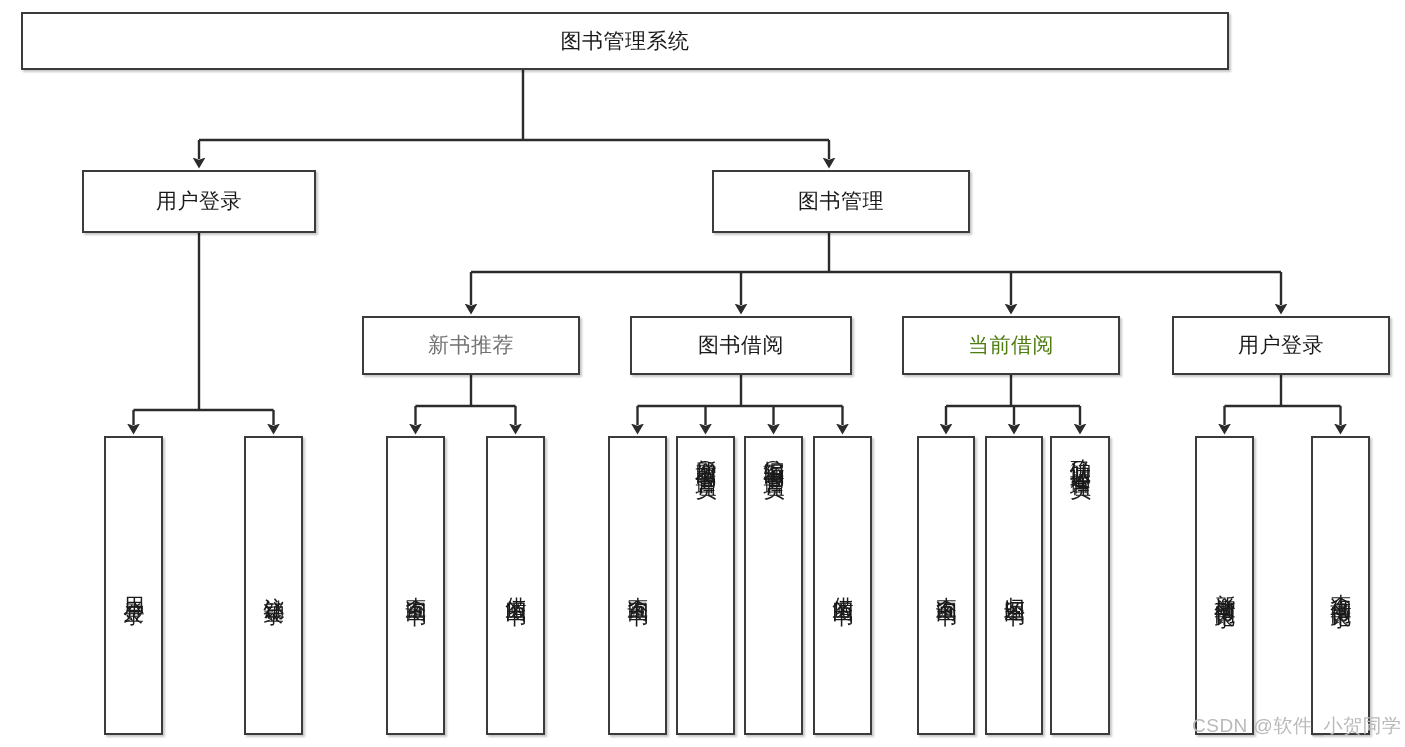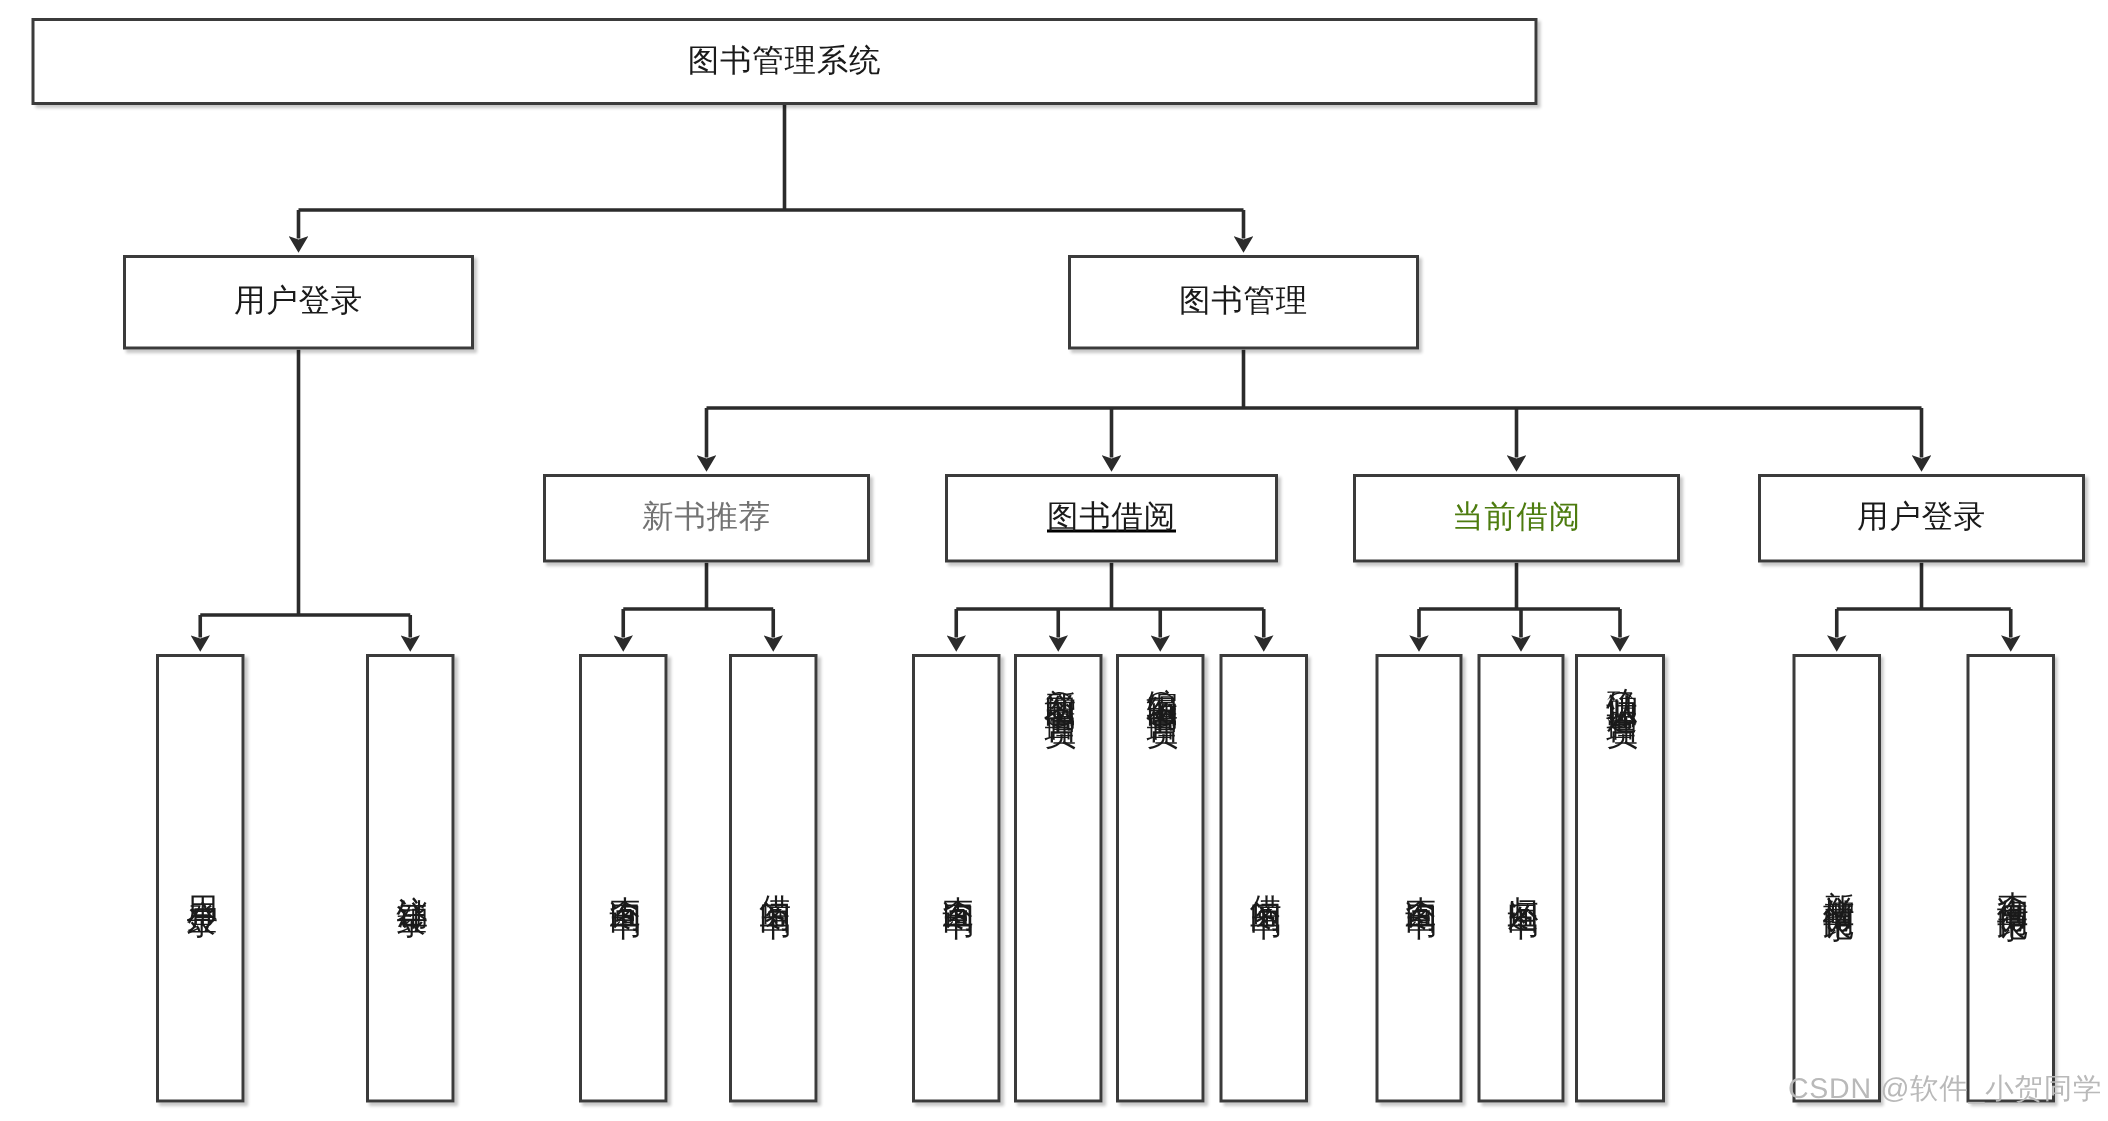--- a/index.html
+++ b/index.html
@@ -112,33 +112,33 @@
         <path d="M1014,406 L1014,425" marker-end="url(#arrowhead)"></path>
         <path d="M1080,406 L1080,425" marker-end="url(#arrowhead)"></path>
         <path d="M1281,375 L1281,406"></path>
         <path d="M1224.5,406 L1340.5,406"></path>
         <path d="M1224.5,406 L1224.5,425" marker-end="url(#arrowhead)"></path>
         <path d="M1340.5,406 L1340.5,425" marker-end="url(#arrowhead)"></path>
       </g>
   </svg>
 
   <div id="node-layer">
-      <div class="node" style="left: 21px; top: 12px; width: 1004px; height: 58px; border-color: rgb(59, 59, 59); background: rgb(255, 255, 255);">
+      <div class="node" style="left: 21px; top: 12px; width: 1208px; height: 58px; border-color: rgb(59, 59, 59); background: rgb(255, 255, 255);">
         <span class="node-label" style="color: rgb(26, 26, 26);">图书管理系统</span>
       </div>
       <div class="node" style="left: 82px; top: 170px; width: 234px; height: 63px; border-color: rgb(59, 59, 59); background: rgb(255, 255, 255);">
         <span class="node-label" style="color: rgb(26, 26, 26);">用户登录</span>
       </div>
-      <div class="node" style="left: 712px; top: 170px; width: 234px; height: 63px; border-color: rgb(59, 59, 59); background: rgb(255, 255, 255);">
+      <div class="node" style="left: 712px; top: 170px; width: 258px; height: 63px; border-color: rgb(59, 59, 59); background: rgb(255, 255, 255);">
         <span class="node-label" style="color: rgb(26, 26, 26);">图书管理</span>
       </div>
       <div class="node" style="left: 362px; top: 316px; width: 218px; height: 59px; border-color: rgb(59, 59, 59); background: rgb(255, 255, 255);">
         <span class="node-label" style="color: #737373;">新书推荐</span>
       </div>
-      <div class="node" style="left: 630px; top: 316px; width: 222px; height: 59px; border-color: rgb(59, 59, 59); background: rgb(255, 255, 255); text-decoration: underline;">
+      <div class="node" style="left: 630px; top: 316px; width: 222px; height: 59px; border-color: rgb(59, 59, 59); background: rgb(255, 255, 255);">
         <span class="node-label" style="color: rgb(26, 26, 26);">图书借阅</span>
       </div>
       <div class="node" style="left: 902px; top: 316px; width: 218px; height: 59px; border-color: rgb(59, 59, 59); background: rgb(255, 255, 255);">
         <span class="node-label" style="color: #4d7c0f;">当前借阅</span>
       </div>
       <div class="node" style="left: 1172px; top: 316px; width: 218px; height: 59px; border-color: rgb(59, 59, 59); background: rgb(255, 255, 255);">
         <span class="node-label" style="color: rgb(26, 26, 26);">用户登录</span>
       </div>
       <div class="node vertical centered" style="left: 104px; top: 436px; width: 59px; height: 299px; border-color: rgb(59, 59, 59); background: rgb(255, 255, 255);">
         <span class="node-label" style="color: rgb(26, 26, 26);">用户登录</span>

